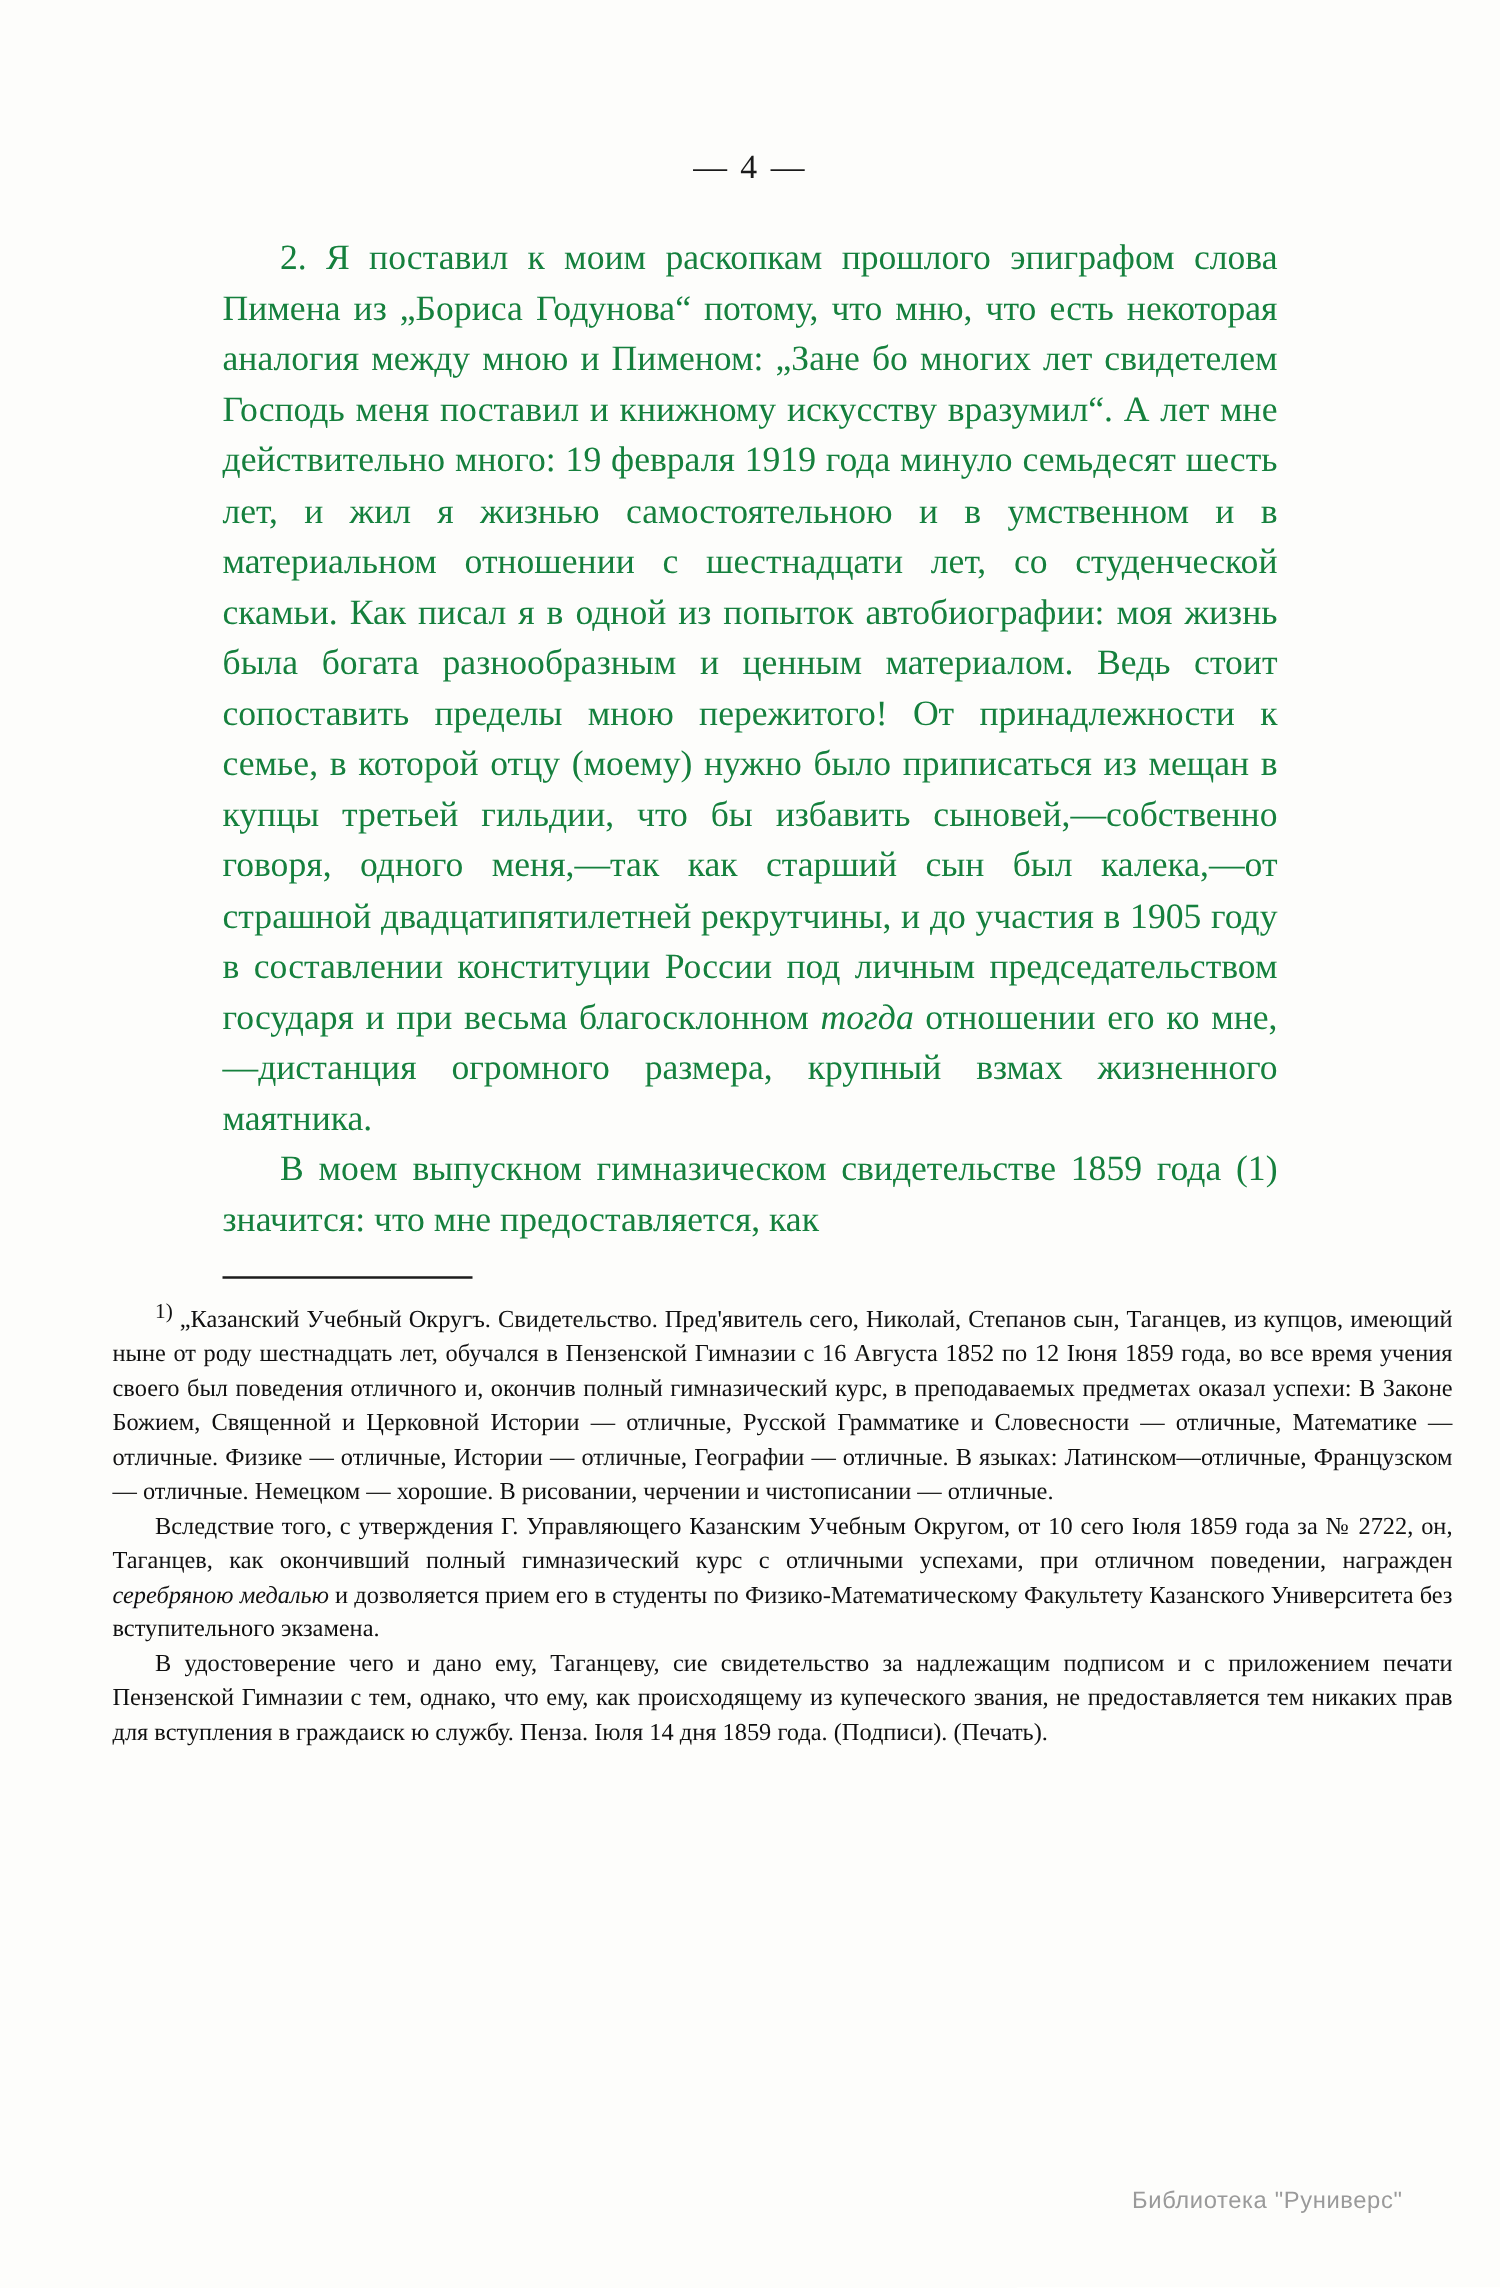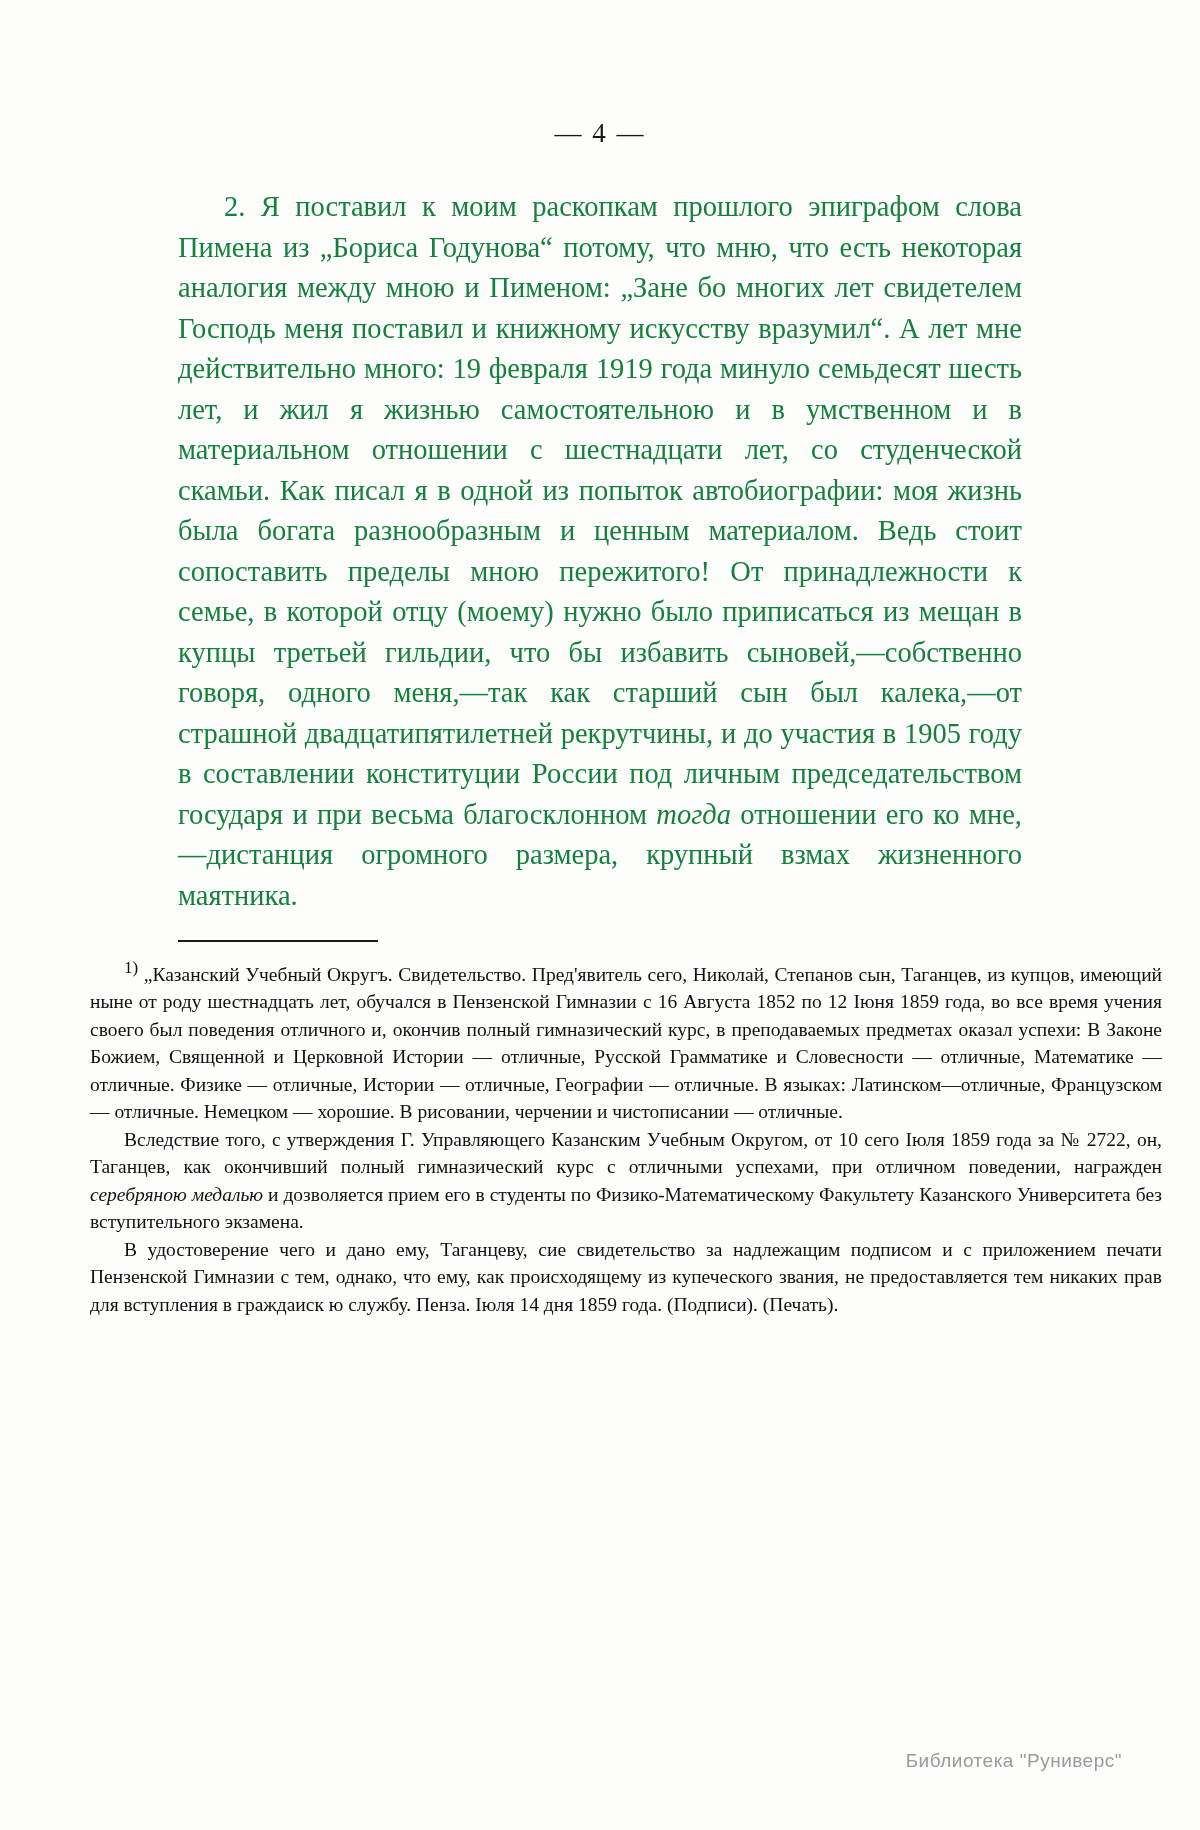--- a/index.html
+++ b/index.html
@@ -77,20 +77,21 @@
 </style>
 </head>
 <body>
 
 <div class="page">
 
   <div class="page-number">— 4 —</div>
 
   <div class="body-text">
     <p><span>2. Я поставил к моим раскопкам прошлого эпиграфом слова Пимена из „Бориса Годунова“ потому, что мню, что есть некоторая аналогия между мною и Пименом: „Зане бо многих лет свидетелем Господь меня поставил и книжному искусству вразумил“. А лет мне действительно много: 19 февраля 1919 года минуло семьдесят шесть лет, и жил я жизнью самостоятельною и в умственном и в материальном отношении с шестнадцати лет, со студенческой скамьи. Как писал я в одной из попыток автобиографии: моя жизнь была богата разнообразным и ценным материалом. Ведь стоит сопоставить пределы мною пережитого! От принадлежности к семье, в которой отцу (моему) нужно было приписаться из мещан в купцы третьей гильдии, что бы избавить сыновей,—собственно говоря, одного меня,—так как старший сын был калека,—от страшной двадцатипятилетней рекрутчины, и до участия в 1905 году в составлении конституции России под личным председательством государя и при весьма благосклонном</span> <span class="italic">тогда</span><span> отношении его ко мне,—дистанция огромного размера, крупный взмах жизненного маятника.</span></p>
+    <p>В моем выпускном гимназическом свидетельстве 1859 года (1) значится: что мне предоставляется, как</p>
   </div>
 
   <div class="rule"></div>
 
   <div class="footnotes">
     <p class="indent"><span class="fn-marker">1)</span> <span>„Казанский Учебный Округъ. Свидетельство. Пред'явитель сего, Николай, Степанов сын, Таганцев, из купцов, имеющий ныне от роду шестнадцать лет, обучался в Пензенской Гимназии с 16 Августа 1852 по 12 Іюня 1859 года, во все время учения своего был поведения отличного и, окончив полный гимназический курс, в преподаваемых предметах оказал успехи: В Законе Божием, Священной и Церковной Истории — отличные, Русской Грамматике и Словесности — отличные, Математике — отличные. Физике — отличные, Истории — отличные, Географии — отличные. В языках: Латинском—отличные, Французском — отличные. Немецком — хорошие. В рисовании, черчении и чистописании — отличные.</span></p>
     <p class="indent"><span>Вследствие того, с утверждения Г. Управляющего Казанским Учебным Округом, от 10 сего Іюля 1859 года за № 2722, он, Таганцев, как окончивший полный гимназический курс с отличными успехами, при отличном поведении, награжден </span><span class="italic">серебряною медалью</span><span> и дозволяется прием его в студенты по Физико-Математическому Факультету Казанского Университета без вступительного экзамена.</span></p>
     <p class="indent">В удостоверение чего и дано ему, Таганцеву, сие свидетельство за надлежащим подписом и с приложением печати Пензенской Гимназии с тем, однако, что ему, как происходящему из купеческого звания, не предоставляется тем никаких прав для вступления в граждаиск ю службу. Пенза. Іюля 14 дня 1859 года. (Подписи). (Печать).</p>
   </div>
 

